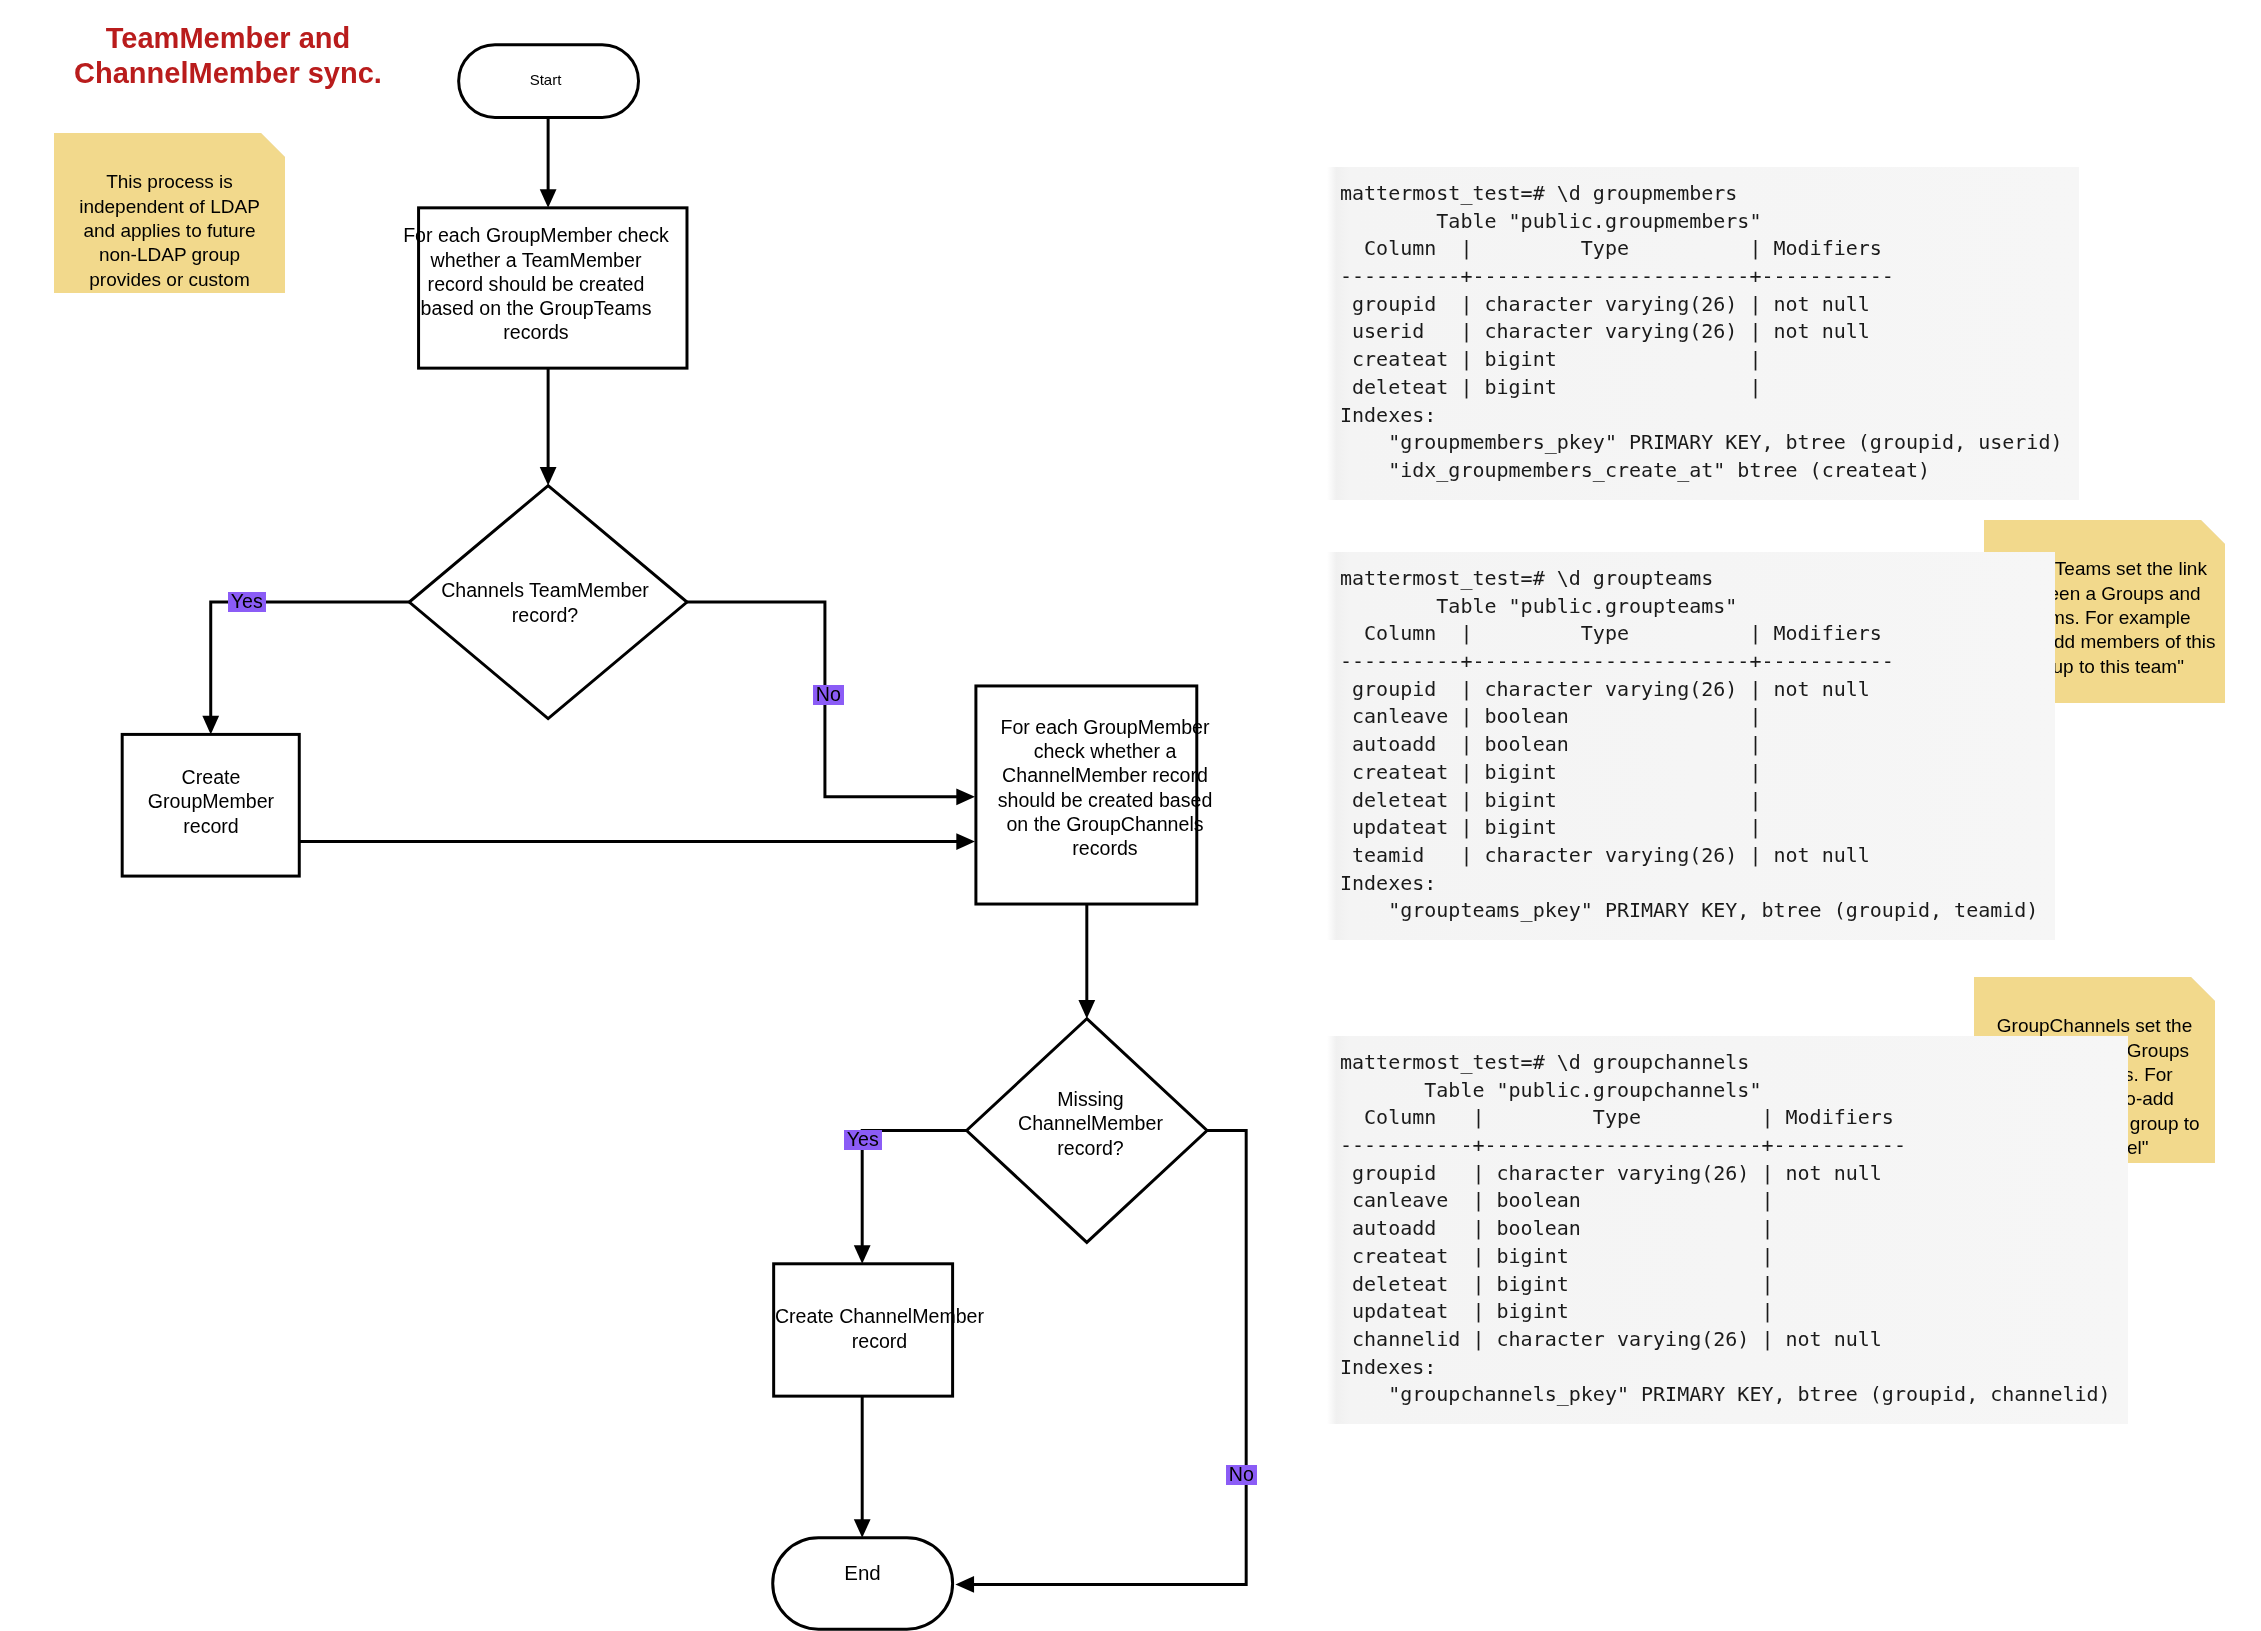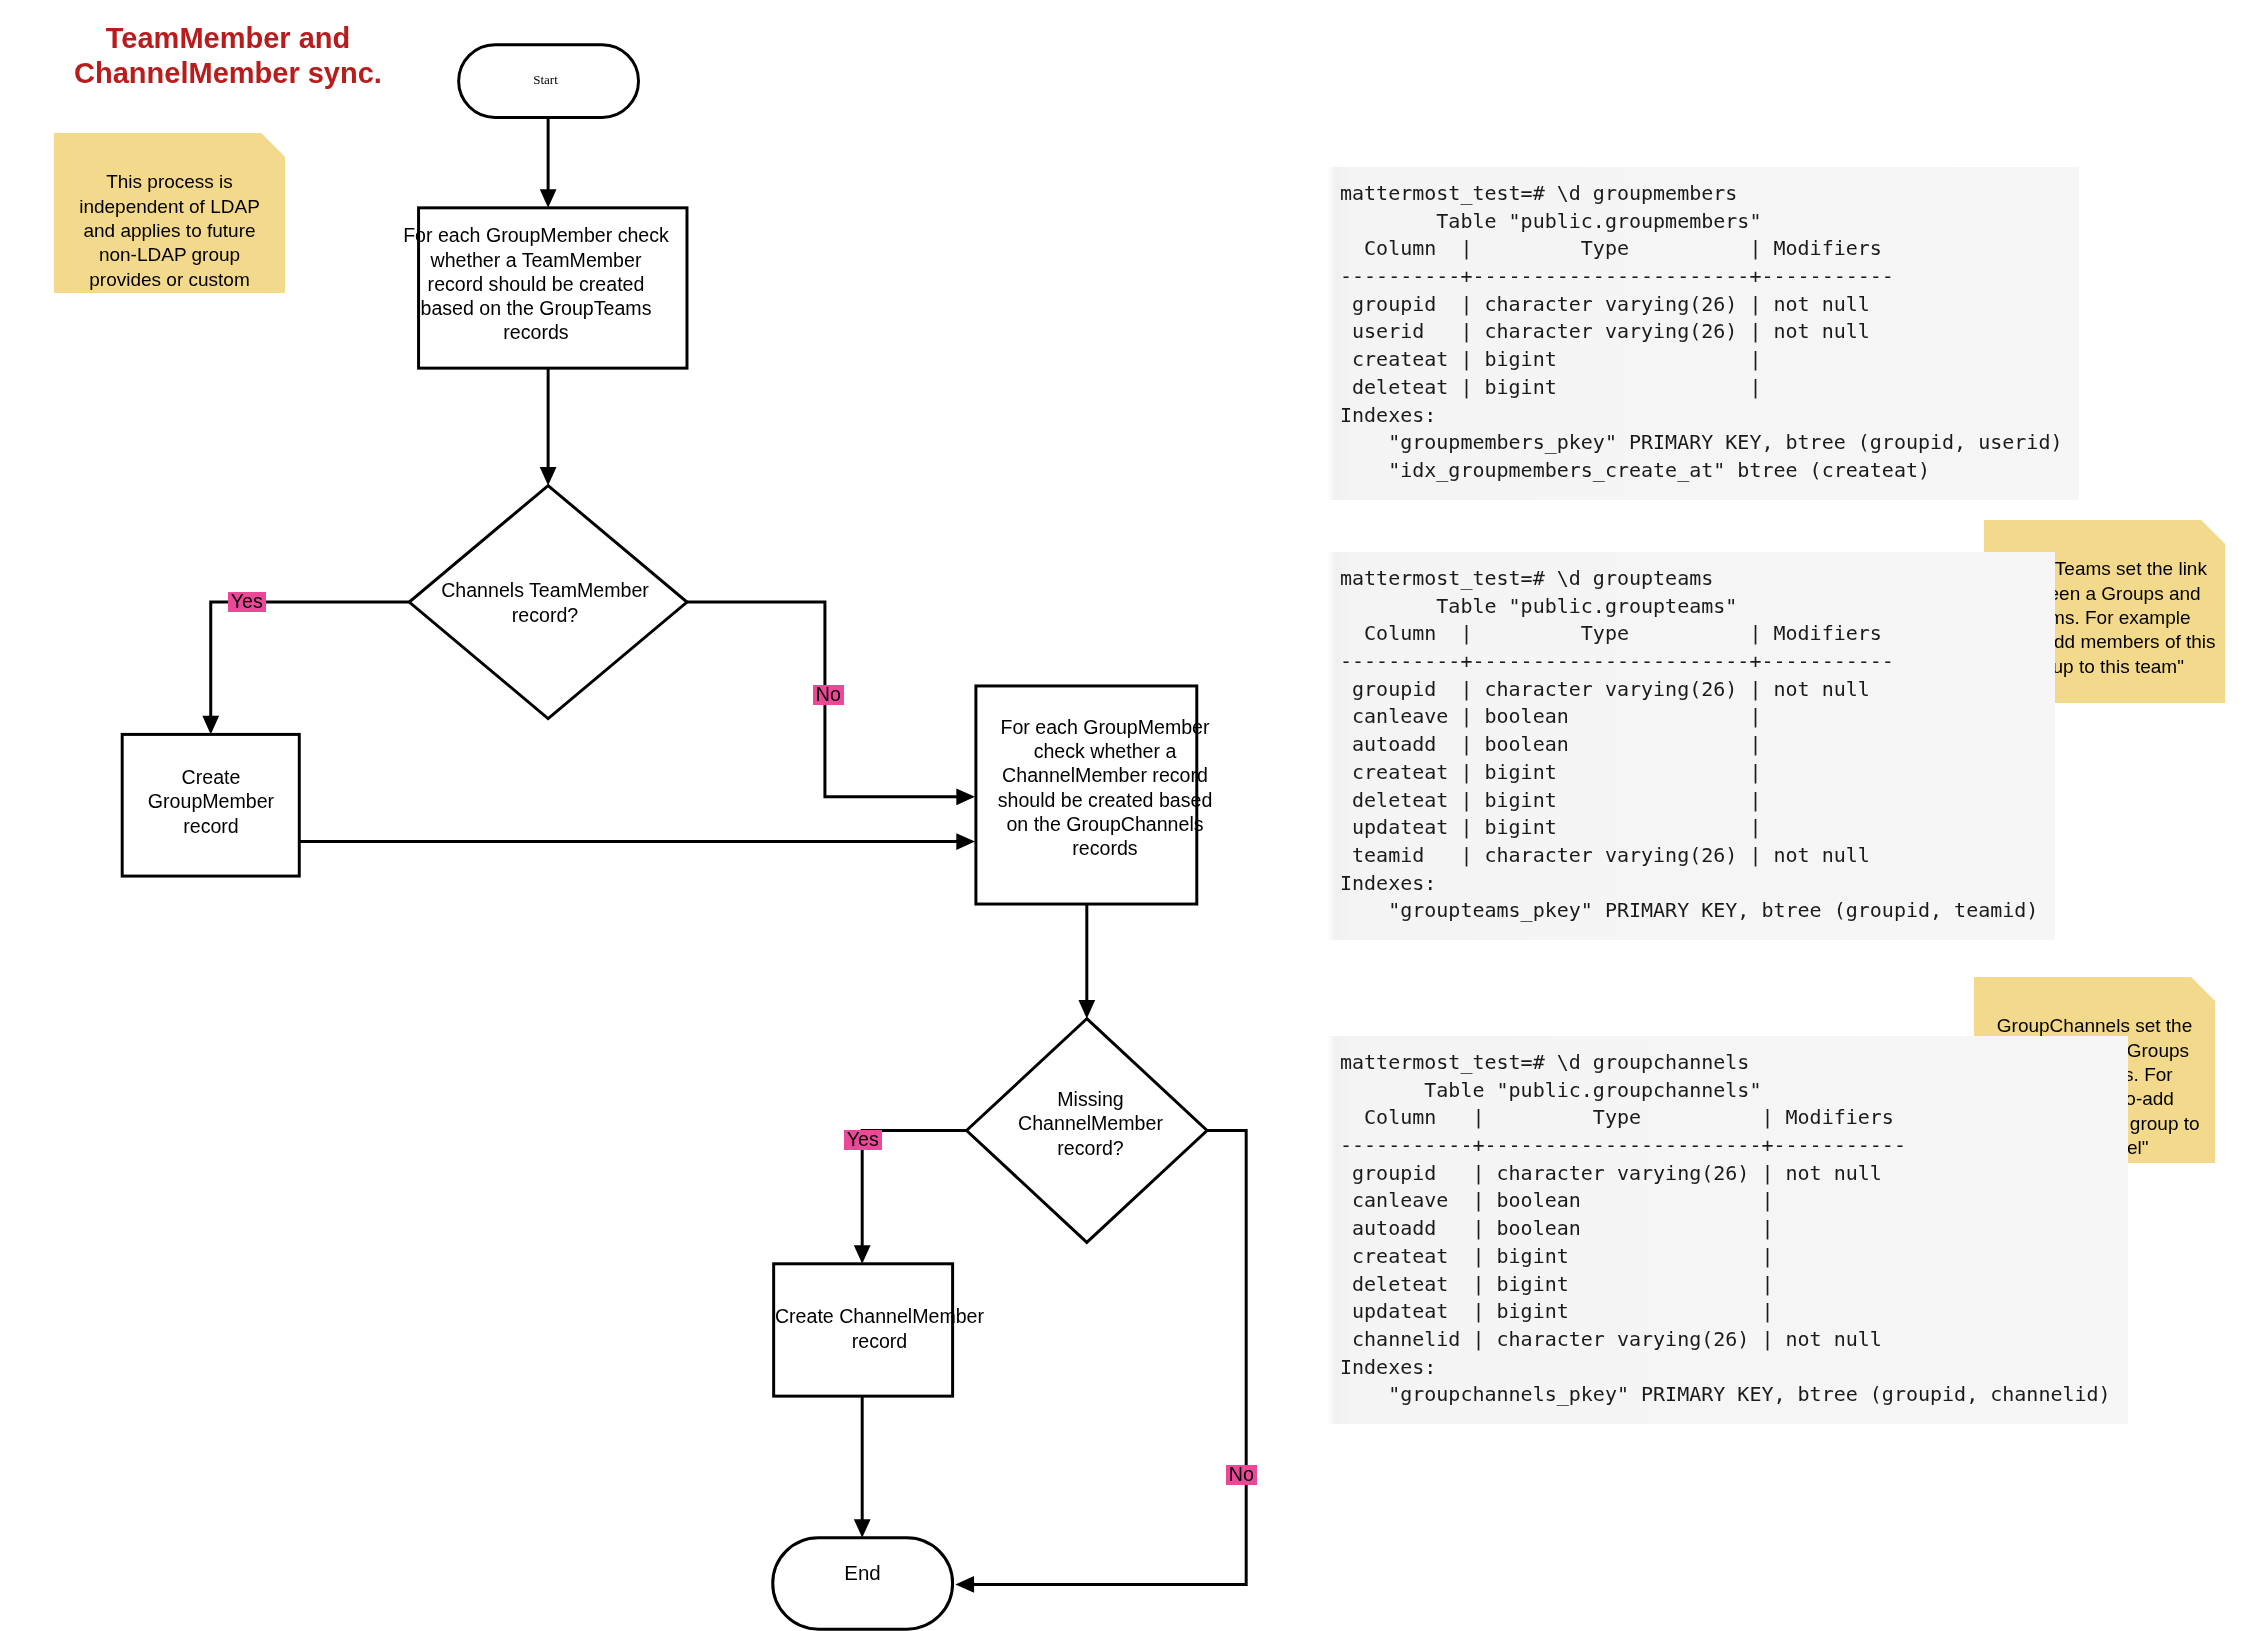--- a/index.html
+++ b/index.html
@@ -90,26 +90,26 @@
     white-space: pre-line;
     display: flex;
     align-items: center;
     justify-content: center;
     pointer-events: none;
   }
   .edge-label {
     position: absolute;
     color: #000000;
     font-size: 19.6px;
-    background: #ec4899;
+    background: #8b5cf6;
     padding: 0 2.8px;
     line-height: 1;
   }
 
-  #label-start        { left: 457px;  top: 47px;   width: 177px; height: 67px; font-size: 13px; font-family: Liberation Serif, serif; }
+  #label-start        { left: 457px;  top: 47px;   width: 177px; height: 67px; font-size: 15px; }
   #label-proc1        { left: 402px;  top: 207px;  width: 268px; height: 154px; }
   #label-dec1         { left: 410px;  top: 569px;  width: 270px; height: 67px; }
   #label-create-tm    { left: 126px;  top: 755px;  width: 170px; height: 93px; }
   #label-proc2        { left: 977px; top: 685px;  width: 220px; height: 205px; padding-left: 18px; }
   #label-dec2         { left: 988px; top: 1077px; width: 205px; height: 93px; }
   #label-create-cm    { left: 774px;  top: 1282px; width: 211px; height: 93px; }
   #label-end          { left: 774px;  top: 1543px; width: 177px; height: 60px; font-size: 20.5px; }
 
   #edge-yes-1 { left: 228px;  top: 592px;  }
   #edge-no-1  { left: 813px;  top: 685px;  }

